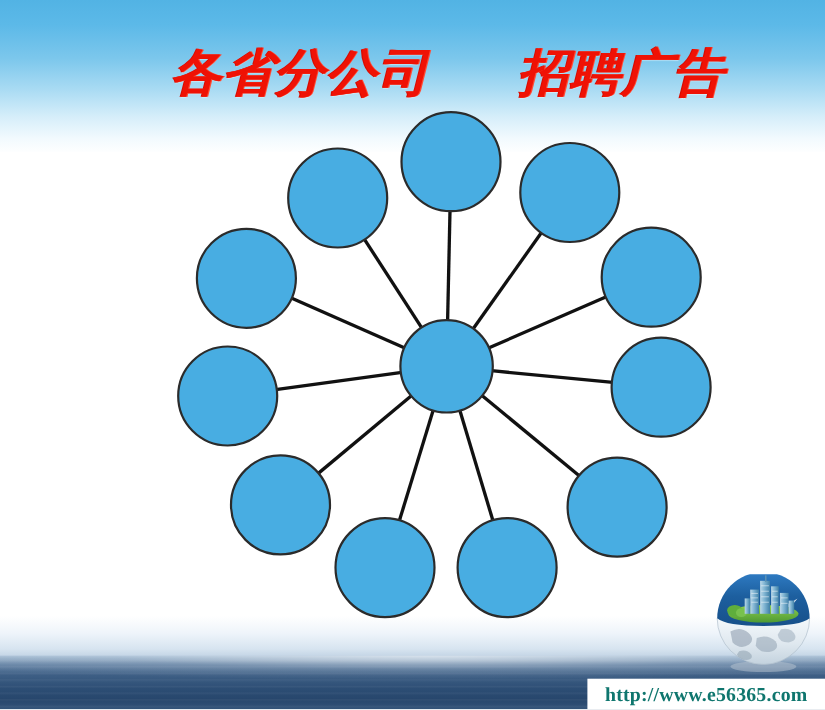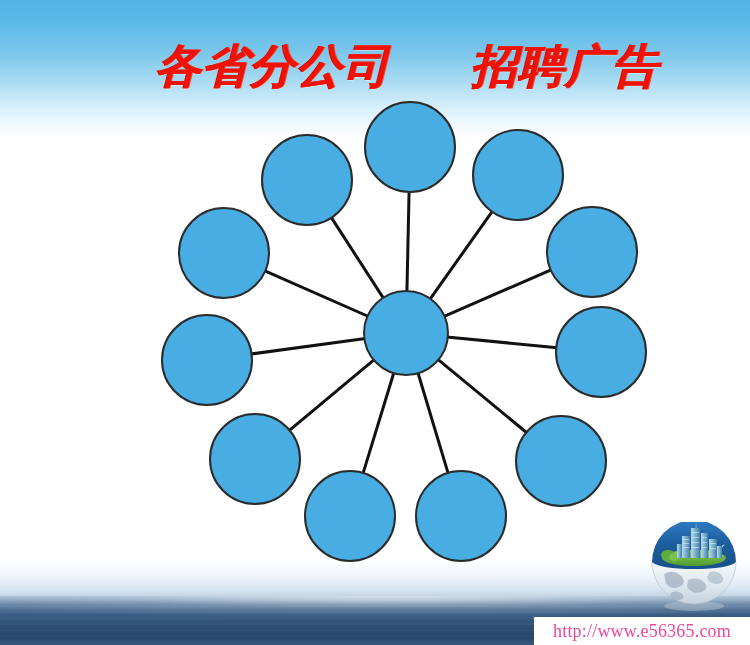--- a/index.html
+++ b/index.html
@@ -146,22 +146,23 @@
     width: 216px;
     height: 28px;
     background: #ffffff;
     display: flex;
     align-items: center;
     justify-content: center;
   }
   .watermark-text {
     font-family: "Liberation Serif", "DejaVu Serif", serif;
     font-size: 18px;
-    color: #ec4899;
+    color: #0f766e;
     letter-spacing: .2px;
+    font-weight: bold;
   }
 </style>
 </head>
 <body>
 
 <div id="stage">
 
   <div class="sky"></div>
   <div class="sky-mid"></div>
   <div class="midfield"></div>

